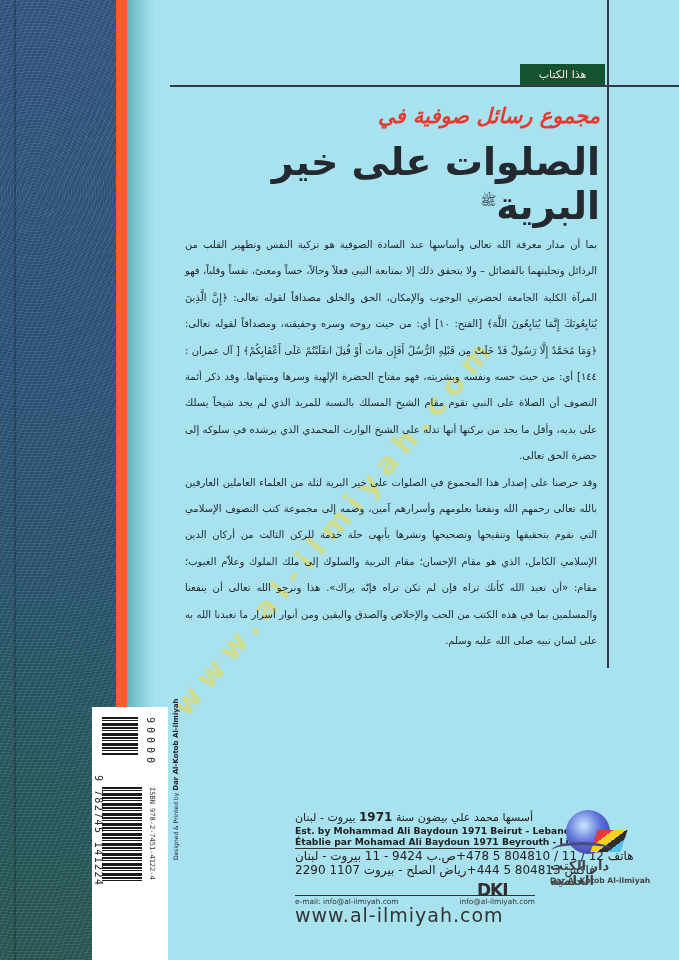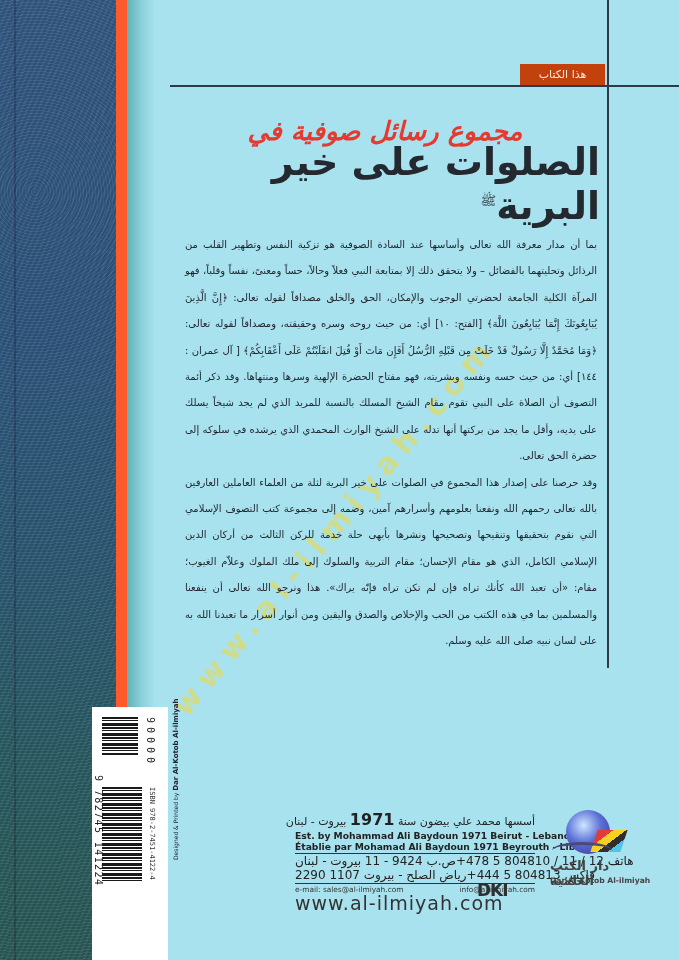--- a/index.html
+++ b/index.html
@@ -10,24 +10,24 @@
     background:
       repeating-radial-gradient(circle at 30% 20%,rgba(255,255,255,0.05) 0 1px,rgba(0,0,0,0.06) 1px 3px),
       repeating-linear-gradient(115deg,rgba(255,255,255,0.04) 0 2px,rgba(0,0,0,0.05) 2px 5px);}
   .spine-edge{position:absolute;left:14px;top:0;width:2px;height:960px;background:rgba(0,0,0,0.18);}
   .red-stripe{position:absolute;left:116px;top:0;width:11px;height:960px;background:#ff5a2c;}
   .shadow{position:absolute;left:127px;top:0;width:28px;height:960px;
     background:linear-gradient(90deg,#5fb2b5 0%,#89cfd9 50%,#a8e2ef 100%);}
   .cover{position:absolute;left:155px;top:0;right:0;height:960px;background:#a8e2ef;}
   .hline{position:absolute;left:170px;top:85px;width:509px;height:2px;background:#2d3a48;}
   .vline{position:absolute;left:607px;top:0;width:2px;height:668px;background:#2d3a48;}
-  .tag{position:absolute;left:520px;top:64px;width:85px;height:21px;background:#c2410c;color:#ffe9e0;
+  .tag{position:absolute;left:520px;top:64px;width:85px;height:21px;background:#14532d;color:#ffe9e0;
     font-size:11px;line-height:21px;text-align:center;direction:rtl;}
-  .subtitle{position:absolute;left:170px;top:116px;width:430px;text-align:center;color:#e43a2f;
-    font-family:"DejaVu Serif",serif;font-style:italic;font-size:26px;font-weight:bold;direction:rtl;}
+  .subtitle{position:absolute;left:170px;top:103px;width:430px;text-align:right;color:#e43a2f;
+    font-family:"DejaVu Serif",serif;font-style:italic;font-size:21px;font-weight:bold;direction:rtl;}
   .title{position:absolute;left:170px;top:140px;width:430px;text-align:right;color:#24282f;
     font-family:"DejaVu Sans",sans-serif;font-weight:bold;font-size:38px;direction:rtl;letter-spacing:-1px;}
   .title .honor{font-size:13px;vertical-align:super;font-weight:normal;}
   .body-text{position:absolute;left:185px;top:232px;width:412px;direction:rtl;text-align:justify;
     color:#1f232a;font-size:10px;line-height:26.4px;}
   .body-text p{margin:0;text-align-last:right;}
   .watermark{position:absolute;left:140px;top:480px;width:420px;height:30px;color:rgba(240,215,60,0.55);
     font-size:30px;font-weight:bold;transform:rotate(-50deg);transform-origin:0 0;letter-spacing:8px;
     white-space:nowrap;left:165px;top:700px;}
   .barcode-box{position:absolute;left:92px;top:707px;width:76px;height:253px;background:#ffffff;}
@@ -38,25 +38,25 @@
   .bars.main{left:80px;width:95px;}
   .bars.addon{left:10px;width:38px;top:30px;height:36px;}
   .isbn-top{position:absolute;left:80px;top:12px;font-size:7px;color:#333;font-family:"DejaVu Sans Mono",monospace;white-space:nowrap;}
   .isbn-digits{position:absolute;left:68px;top:64px;font-size:10px;color:#222;letter-spacing:1.4px;font-family:"DejaVu Sans Mono",monospace;white-space:nowrap;}
   .addon-digits{position:absolute;left:10px;top:12px;font-size:10px;color:#222;letter-spacing:4px;font-family:"DejaVu Sans Mono",monospace;}
   .designed{position:absolute;left:172px;top:820px;width:110px;height:10px;transform-origin:0 0;transform:translate(0,0) rotate(-90deg);
     font-size:6px;color:#223;white-space:nowrap;top:860px;left:172px;}
   .designed b{font-size:7px;}
   .pub{position:absolute;left:295px;top:810px;width:240px;color:#222;}
   .pub .ar-line{direction:rtl;text-align:left;font-size:11px;white-space:nowrap;}
-  .pub .ar-line b{font-size:16px;}
+  .pub .ar-line b{font-size:12px;}
   .pub .en1{font-size:9.2px;font-weight:bold;white-space:nowrap;margin-top:1px;}
   .pub .en2{font-size:9.2px;font-weight:bold;white-space:nowrap;border-bottom:1.5px solid #333;padding-bottom:1px;}
   .pub .row{display:flex;justify-content:space-between;font-size:12px;white-space:nowrap;align-items:center;}
-  .pub .row.second{border-bottom:1.5px solid #333;padding-bottom:1px;}
+  .pub .row.second{border-bottom:1.5px solid #333;padding-bottom:18px;}
   .pub .mail{display:flex;justify-content:space-between;font-size:7.4px;color:#333;margin-top:1px;}
   .pub .www{font-size:19px;letter-spacing:1px;color:#333;margin-top:-2px;font-family:"DejaVu Sans",sans-serif;}
   .dki{position:absolute;left:477px;top:880px;font-size:17px;font-weight:bold;color:#2f2f2f;letter-spacing:-1px;}
   .logo{position:absolute;left:550px;top:800px;width:96px;height:90px;}
   .logo-globe{position:absolute;left:16px;top:10px;width:44px;height:44px;border-radius:50%;
     background:radial-gradient(circle at 40% 35%,#cde6ff 0%,#5a6fd6 45%,#3b2c8e 100%);}
   .logo-flag{position:absolute;left:44px;top:30px;width:30px;height:22px;
     background:linear-gradient(135deg,#e23b3b 0 30%,#f4d21f 30% 55%,#2e2e2e 55% 75%,#4fc3e8 75%);transform:skewX(-18deg);}
   .logo-swoosh{position:absolute;left:2px;top:42px;width:60px;height:14px;border-top:3px solid #4a4a7a;border-radius:50%;}
   .logo-ar{position:absolute;left:0;top:58px;width:96px;text-align:left;font-size:13px;color:#444;direction:rtl;font-weight:bold;}
@@ -113,21 +113,21 @@
   <div class="en2">Établie par Mohamad Ali Baydoun 1971 Beyrouth - Liban</div>
   <div class="row">
     <span>ص.ب 9424 - 11 بيروت - لبنان</span>
     <span>+478 5 804810 / 11 / 12 هاتف</span>
   </div>
   <div class="row second">
     <span>رياض الصلح - بيروت 1107 2290</span>
     <span>+444 5 804813 فاكس</span>
   </div>
   <div class="mail">
-    <span>e-mail: sales@al-ilmiyah.com</span>
+    <span>e-mail: info@al-ilmiyah.com</span>
     <span>info@al-ilmiyah.com</span>
   </div>
   <div class="www">www.al-ilmiyah.com</div>
 </div>
 
 <div class="dki">DKI</div>
 
 <div class="logo">
   <div class="logo-globe"></div>
   <div class="logo-flag"></div>

